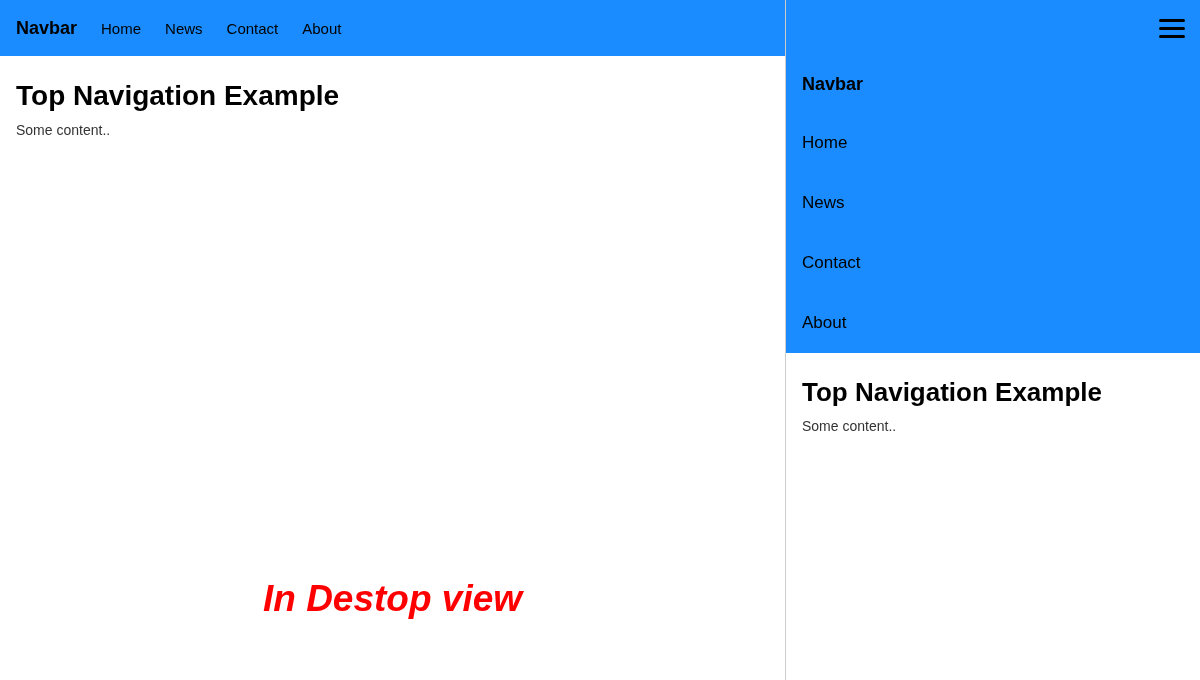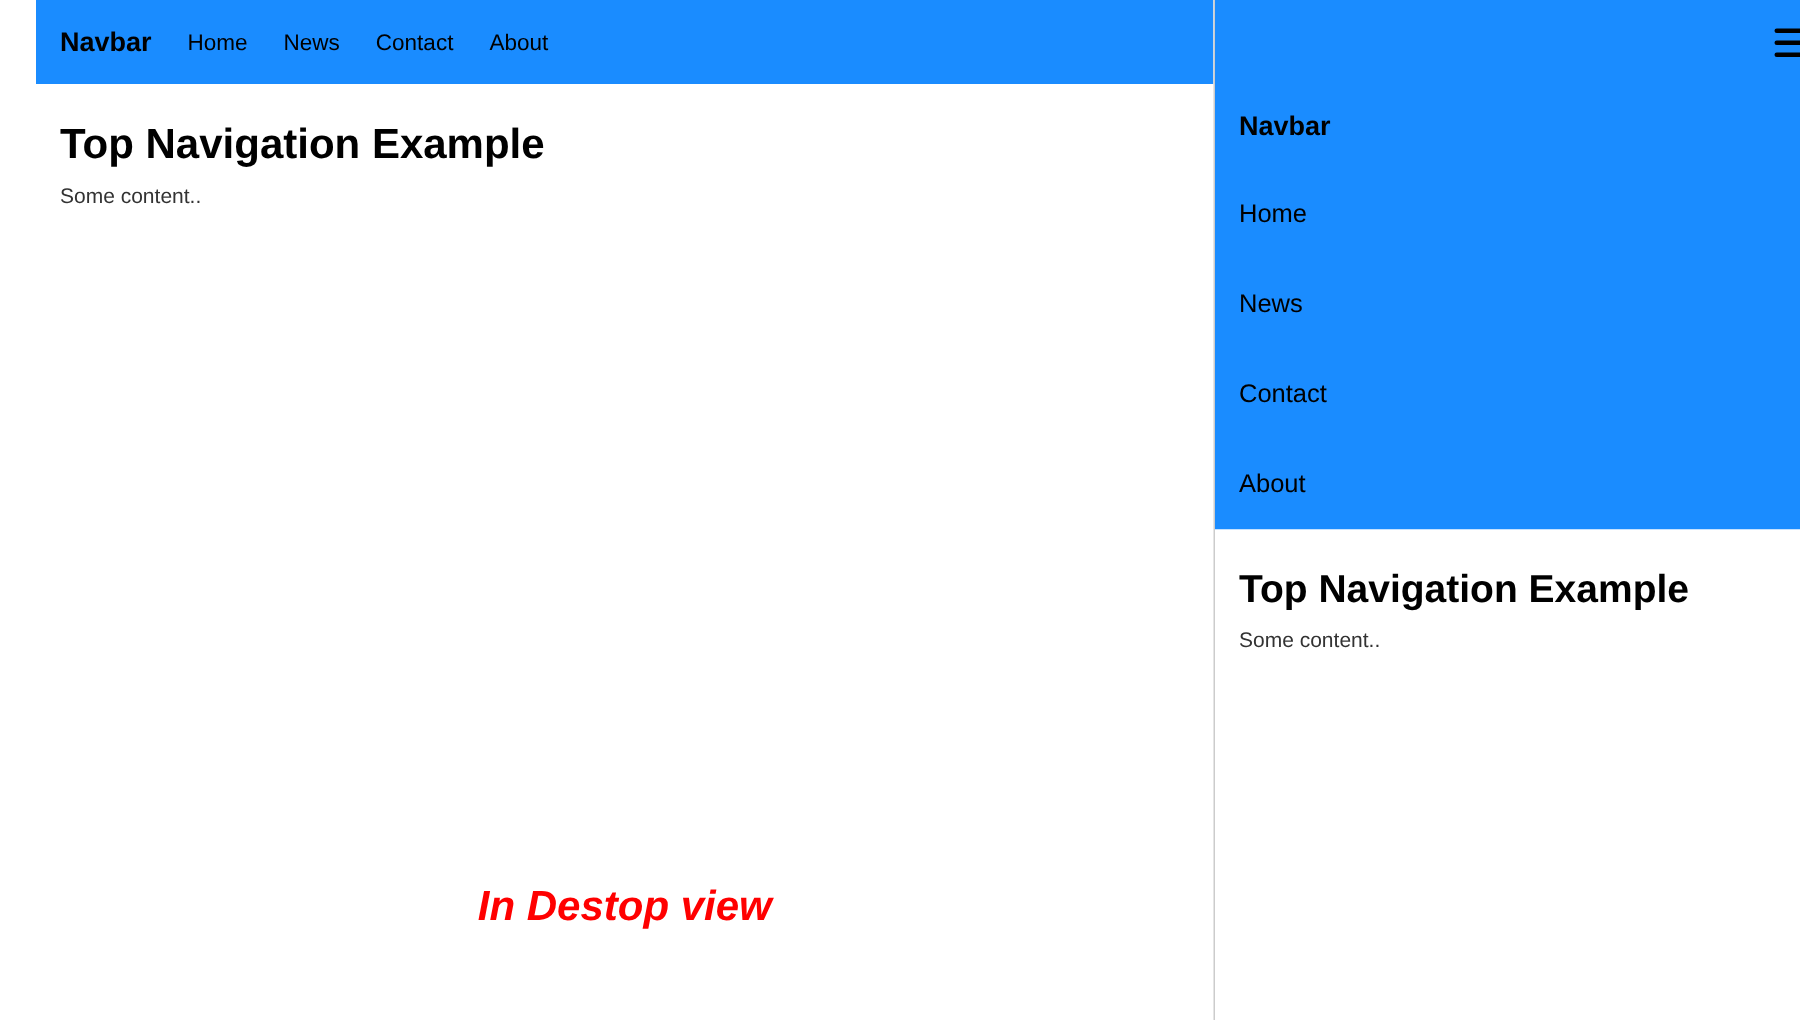--- a/index.html
+++ b/index.html
@@ -12,21 +12,20 @@
       display: flex;
       flex-direction: column;
     }
 
     
     .panels {
       display: flex;
       flex-direction: row;
       width: 1188px;
       height: 680px;
-      padding-left: 24px;
     }
 
     
     .desktop-panel {
       width: 785px;
       height: 680px;
       background: #fff;
       display: flex;
       flex-direction: column;
       position: relative;
@@ -78,21 +77,21 @@
       font-size: 14px;
       color: #333;
     }
 
     
     .desktop-label {
       position: absolute;
       bottom: 60px;
       left: 50%;
       transform: translateX(-50%);
-      font-size: 28px;
+      font-size: 37px;
       font-weight: bold;
       font-style: italic;
       color: red;
       white-space: nowrap;
     }
 
     
     .mobile-panel {
       width: 415px;
       height: 680px;

